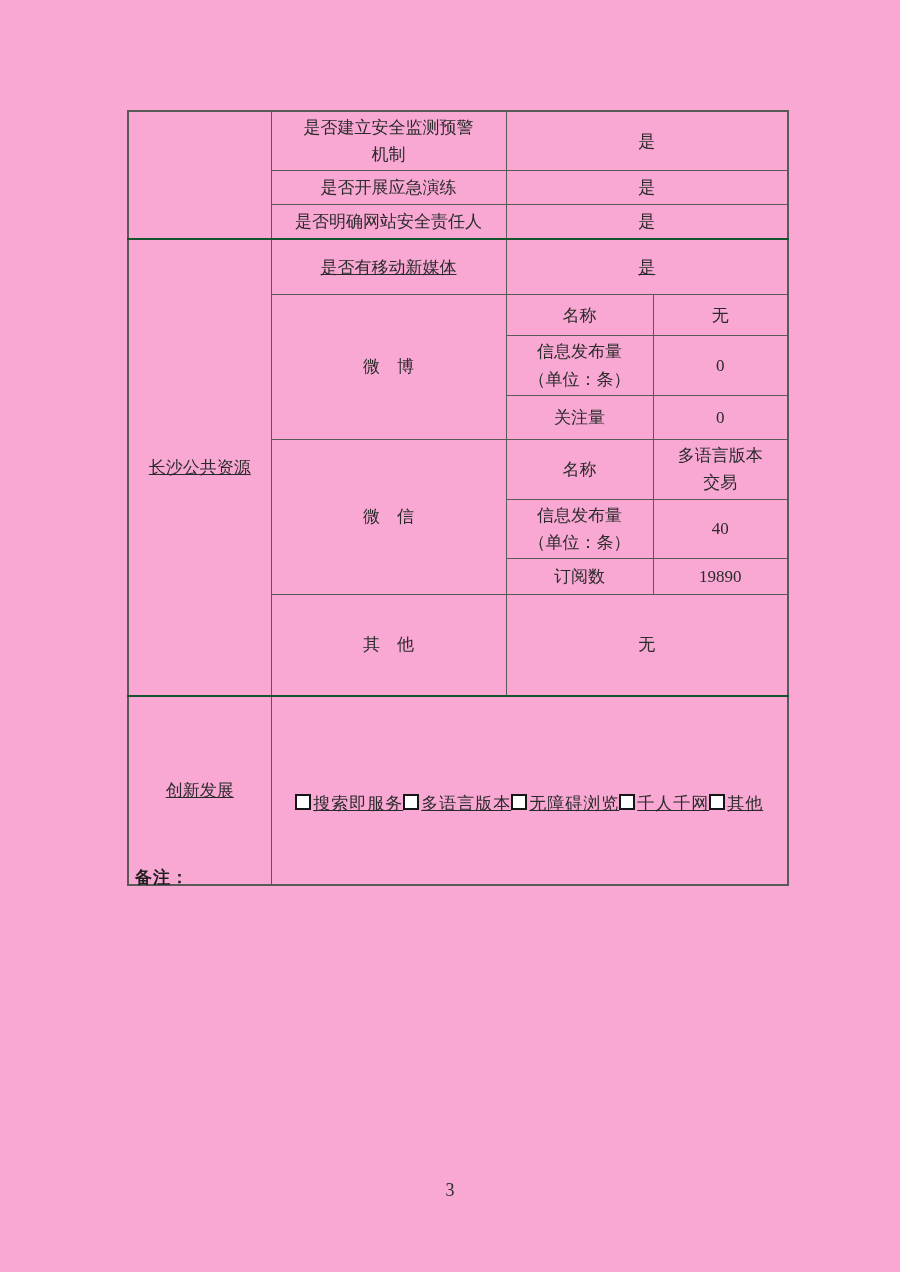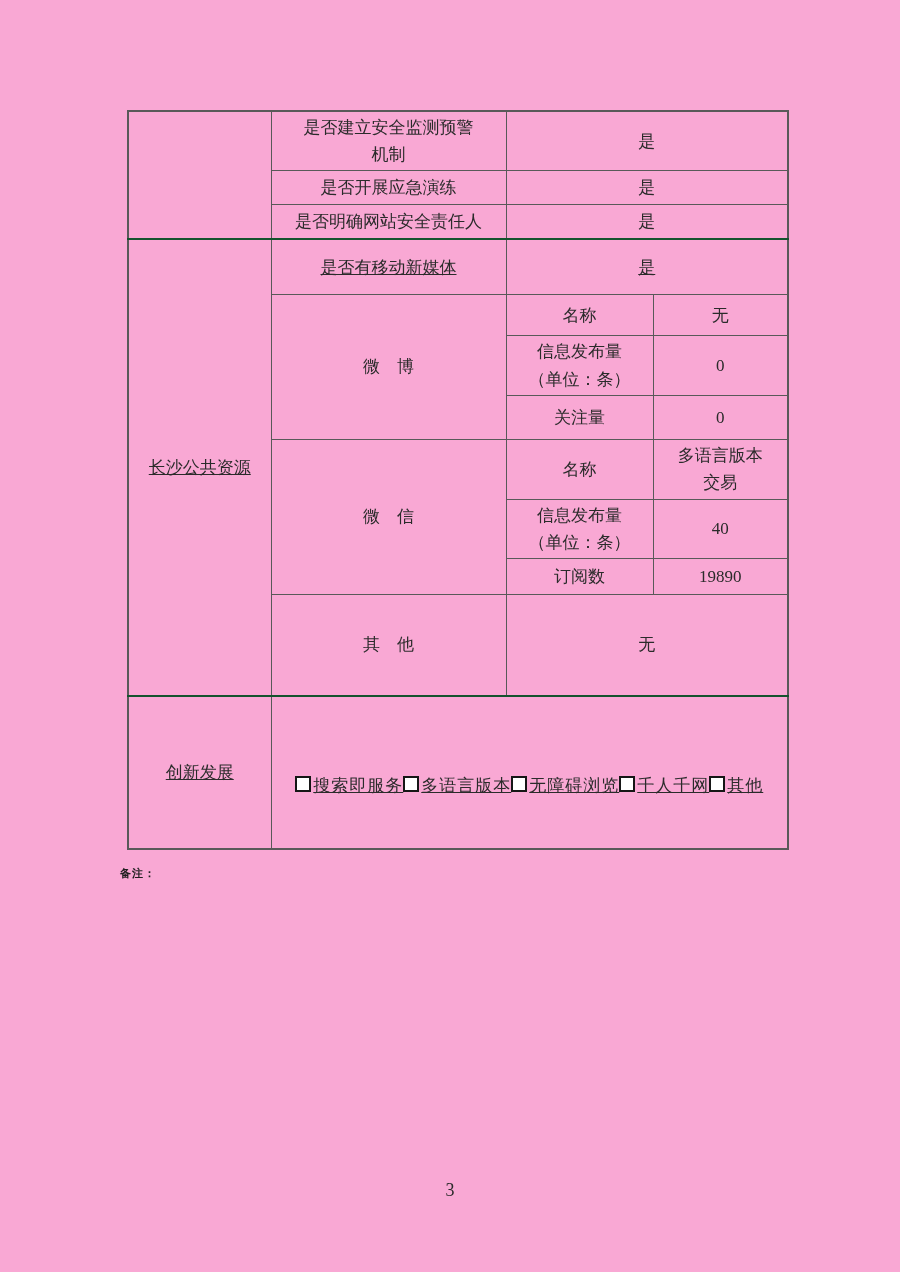--- a/index.html
+++ b/index.html
@@ -59,23 +59,23 @@
     border: 2px solid #161616;
     background: #ffffff;
     vertical-align: -1px;
     margin-right: 2px;
   }
   .cb-item {
     display: inline;
   }
   .notes {
     position: absolute;
-    left: 120px;
+    left: 135px;
     top: 866px;
-    font-size: 11px;
+    font-size: 17px;
     font-weight: bold;
     color: #1f1f1f;
     letter-spacing: 1px;
   }
   .page-number {
     position: absolute;
     left: 0;
     top: 1180px;
     width: 100%;
     text-align: center;
@@ -146,21 +146,21 @@
       <tr style="height:36px">
         <td>订阅数</td>
         <td class="cell-wrap">19890</td>
       </tr>
 
       <tr style="height:101px">
         <td>其　他</td>
         <td colspan="2">无</td>
       </tr>
 
-      <tr class="sec" style="height:153px">
+      <tr class="sec" style="height:189px">
         <td>创新发展</td>
         <td colspan="3" class="checkbox-cell">
           <span class="cb-item"><span class="cbox"></span><span>搜索即服务</span></span><span class="cb-item"><span class="cbox"></span><span>多语言版本</span></span><span class="cb-item"><span class="cbox"></span><span>无障碍浏览</span></span><span class="cb-item"><span class="cbox"></span><span>千人千网</span></span><span class="cb-item"><span class="cbox"></span><span>其他</span></span>
         </td>
       </tr>
     </tbody>
   </table>
 
   <div class="notes">备注：</div>
 

